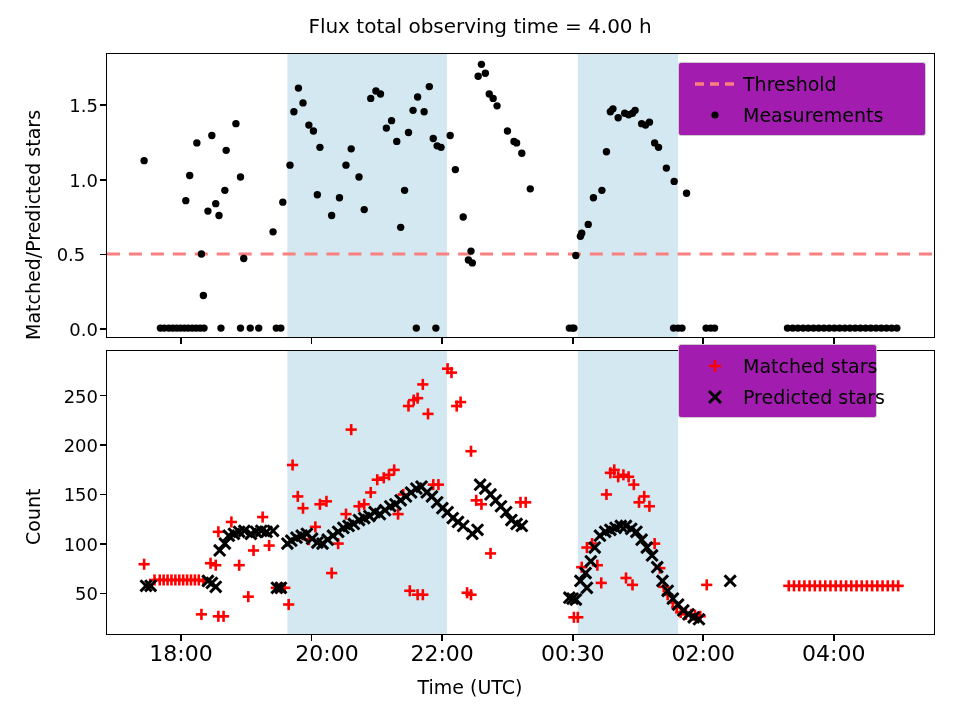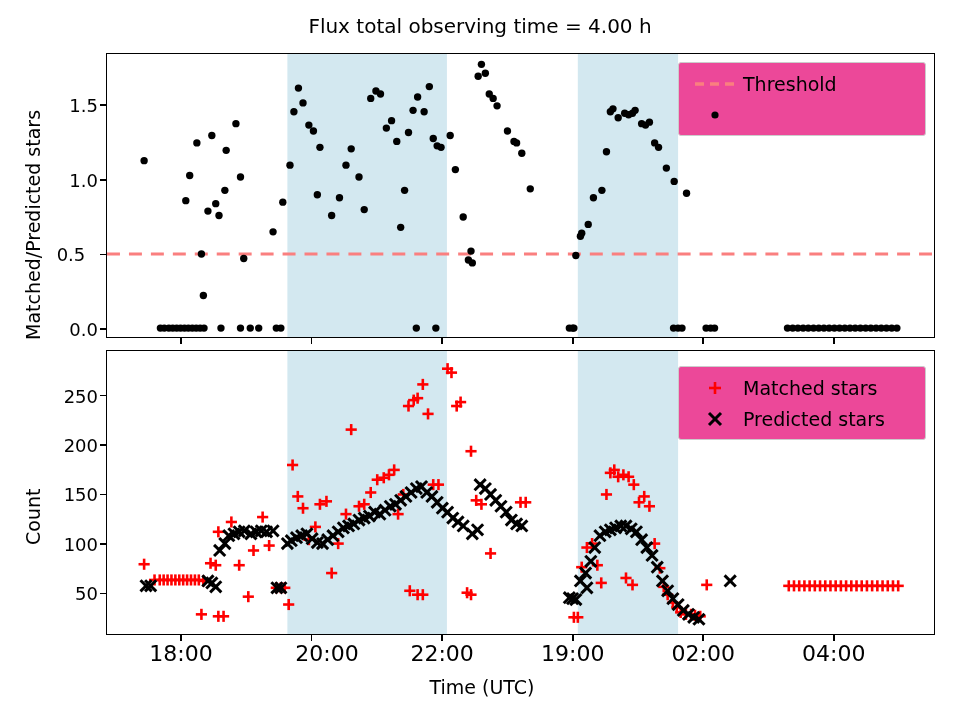--- a/index.html
+++ b/index.html
@@ -73,21 +73,20 @@
     top: 545px;
   }
   .xlabel {
     position: absolute;
     left: 0;
     top: 676px;
     width: 940px;
     text-align: center;
     font-size: 19px;
     color: #000000;
-    padding-left: 12px;
   }
   .ytick-wrap {
     position: absolute;
     left: 44px;
     width: 54px;
     text-align: right;
     font-size: 18px;
     color: #000000;
     transform: translateY(-50%);
   }
@@ -100,34 +99,34 @@
     font-size: 22px;
     color: #000000;
   }
   .tickmark {
     position: absolute;
     background: #000000;
   }
   .legend {
     position: absolute;
     box-sizing: border-box;
-    background: #ec4899;
+    background: #a21caf;
     border: 1px solid #cccccc;
     border-radius: 3px;
     padding: 5px 10px 5px 8px;
   }
   #legend-top {
     left: 678px;
     top: 62px;
     width: 248px;
   }
   #legend-bottom {
     left: 678px;
-    top: 366px;
-    width: 248px;
+    top: 344px;
+    width: 199px;
   }
   .legend-row {
     display: flex;
     align-items: center;
     height: 31px;
   }
   .legend-sym {
     width: 56px;
     flex: 0 0 56px;
     display: flex;
@@ -1198,21 +1197,21 @@
       <div class="tickmark" style="left: 100px; top: 394.721px; width: 6px; height: 1.6px;"></div>
       <div class="xtick-wrap" style="left: 181.067px;">18:00</div>
       <div class="tickmark" style="left: 180.267px; top: 338px; width: 1.6px; height: 6px;"></div>
       <div class="tickmark" style="left: 180.267px; top: 635px; width: 1.6px; height: 6px;"></div>
       <div class="xtick-wrap" style="left: 327px; text-align: center;">20:00</div>
       <div class="tickmark" style="left: 310.818px; top: 338px; width: 1.6px; height: 6px;"></div>
       <div class="tickmark" style="left: 310.818px; top: 635px; width: 1.6px; height: 6px;"></div>
       <div class="xtick-wrap" style="left: 442.169px;">22:00</div>
       <div class="tickmark" style="left: 441.369px; top: 338px; width: 1.6px; height: 6px;"></div>
       <div class="tickmark" style="left: 441.369px; top: 635px; width: 1.6px; height: 6px;"></div>
-      <div class="xtick-wrap" style="left: 572.72px;">19:00</div>
+      <div class="xtick-wrap" style="left: 572.72px;">00:30</div>
       <div class="tickmark" style="left: 571.92px; top: 338px; width: 1.6px; height: 6px;"></div>
       <div class="tickmark" style="left: 571.92px; top: 635px; width: 1.6px; height: 6px;"></div>
       <div class="xtick-wrap" style="left: 703.272px;">02:00</div>
       <div class="tickmark" style="left: 702.472px; top: 338px; width: 1.6px; height: 6px;"></div>
       <div class="tickmark" style="left: 702.472px; top: 635px; width: 1.6px; height: 6px;"></div>
       <div class="xtick-wrap" style="left: 833.823px;">04:00</div>
       <div class="tickmark" style="left: 833.023px; top: 338px; width: 1.6px; height: 6px;"></div>
       <div class="tickmark" style="left: 833.023px; top: 635px; width: 1.6px; height: 6px;"></div>
     </div>
 
@@ -1224,20 +1223,21 @@
         </svg>
       </span>
       <span class="legend-text">Threshold</span>
     </div>
     <div class="legend-row">
       <span class="legend-sym">
         <svg width="44" height="12" viewBox="0 0 44 12">
           <circle cx="22" cy="6" r="3.6" fill="#000000"></circle>
         </svg>
       </span>
+      <span class="legend-text">Measurements</span>
     </div>
   </div>
 
   <div class="legend" id="legend-bottom">
     <div class="legend-row">
       <span class="legend-sym">
         <svg width="44" height="18" viewBox="0 0 44 18">
           <line x1="22" y1="3" x2="22" y2="15" stroke="#ff0000" stroke-width="2.6"></line>
           <line x1="16" y1="9" x2="28" y2="9" stroke="#ff0000" stroke-width="2.6"></line>
         </svg>

